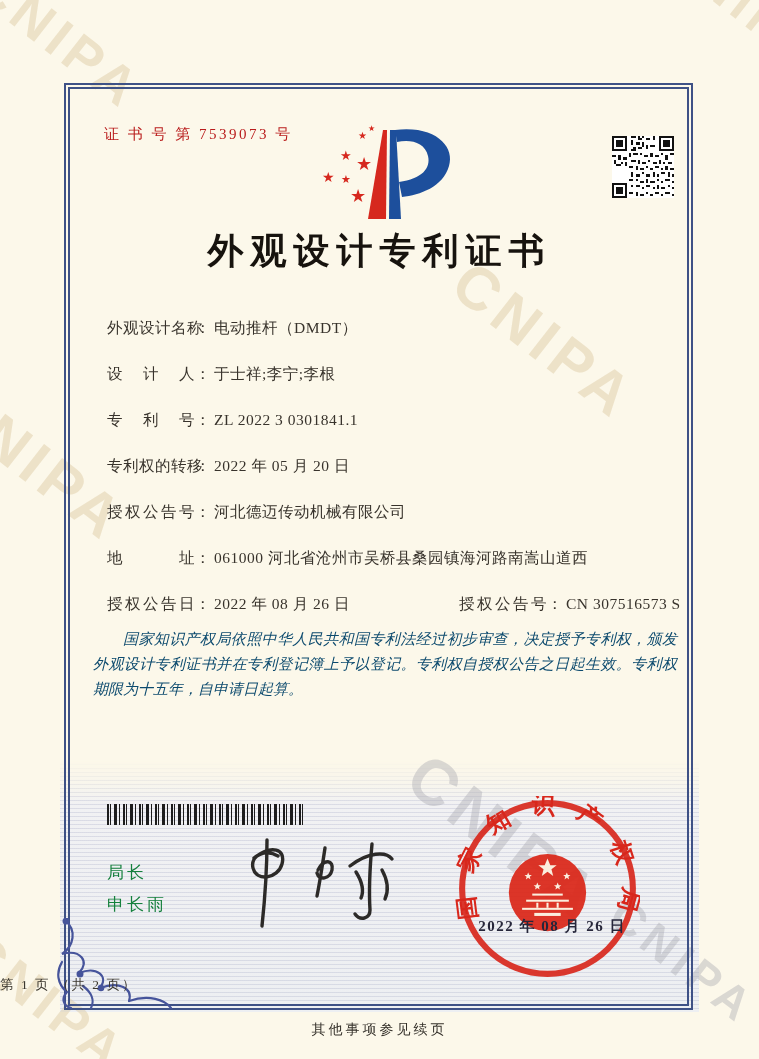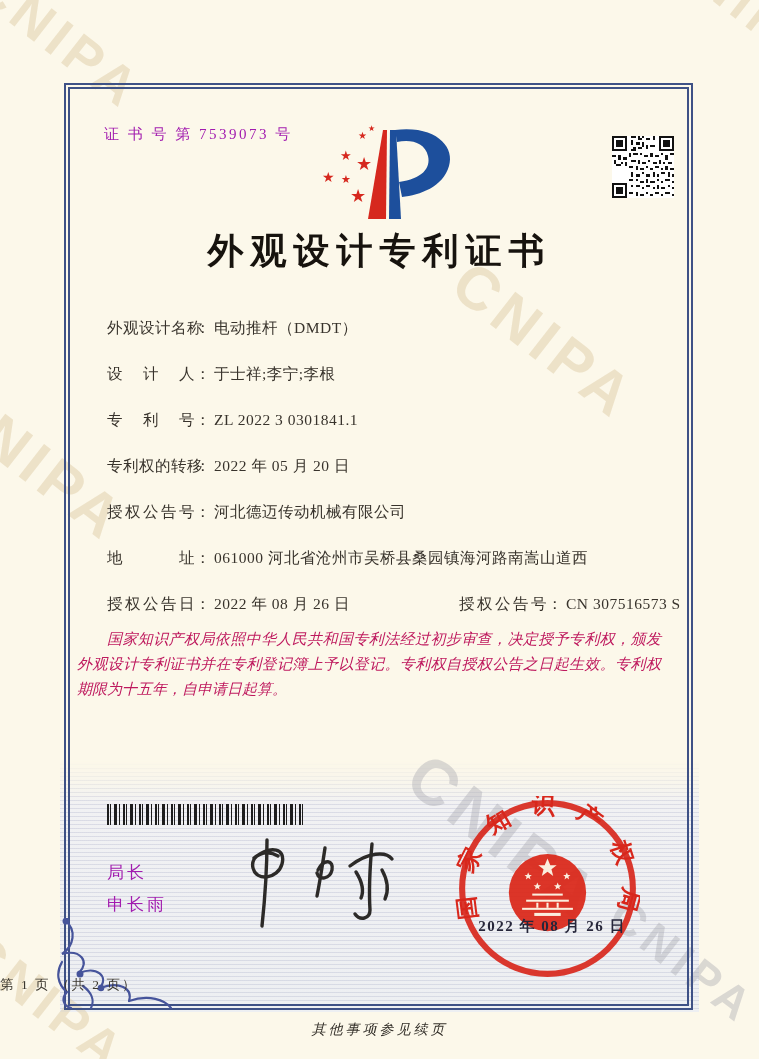--- a/index.html
+++ b/index.html
@@ -33,21 +33,21 @@
   .wm5 { left:392px; top:800px; font-size:64px; }
   .wm6 { left:-48px; top:972px; font-size:52px; }
   .wm7 { left:598px; top:934px; font-size:46px; }
   
   .frame {
     position:absolute; left:68px; top:87px; width:621px; height:919px;
     border:2px solid #3e5186; outline:2px solid #3e5186; outline-offset:2px;
   }
   .cert-no {
     position:absolute; left:104px; top:125px; font-size:15px;
-    letter-spacing:2.5px; color:#a21caf;
+    letter-spacing:2.5px; color:#b91c1c;
   }
   .qr { position:absolute; left:612px; top:136px; width:62px; height:62px; }
   
   .logo { position:absolute; left:298px; top:121px; width:170px; height:108px; }
   .logo .star { position:absolute; color:#d6281e; line-height:1; }
   .logo svg { position:absolute; left:0; top:0; }
   .ls1 { left:60px; top:10px; font-size:10px; }
   .ls2 { left:70px; top:4px;  font-size:8px;  }
   .ls3 { left:42px; top:28px; font-size:13px; }
   .ls4 { left:58px; top:34px; font-size:18px; }
@@ -60,53 +60,53 @@
   }
   
   .fields { position:absolute; left:107px; top:318px; width:560px; font-size:15.5px; color:#38332c; }
   .f-row { position:relative; height:46px; letter-spacing:0.5px; white-space:nowrap; }
   .f-label { display:inline-block; width:88px; text-align:justify; text-align-last:justify; }
   .f-colon { display:inline-block; }
   .f-value { display:inline-block; margin-left:3px; }
   .grant-no { position:absolute; left:352px; top:0; }
   
   .paras {
-    position:absolute; left:77px; top:627px; width:584px;
-    font-size:15px; line-height:25px; font-style:italic; color:#be185d;
+    position:absolute; left:93px; top:627px; width:584px;
+    font-size:15px; line-height:25px; font-style:italic; color:#0c4a6e;
     text-align:justify;
   }
   .paras p { text-indent:2em; margin:0; }
   .barcode {
     position:absolute; left:107px; top:804px; width:198px; height:21px;
     background:repeating-linear-gradient(90deg,
       #1d1d1d 0 2px, transparent 2px 3px,
       #1d1d1d 3px 4px, transparent 4px 7px,
       #1d1d1d 7px 10px, transparent 10px 12px,
       #1d1d1d 12px 13px, transparent 13px 16px);
   }
   .director-title, .director-name {
     position:absolute; left:107px;
     font-family:Liberation Sans, sans-serif;
-    font-size:17px; color:#a21caf; letter-spacing:3px;text-align:right;
+    font-size:17px; color:#15803d; letter-spacing:3px;text-align:right;
   }
   .director-title { top:861px; }
   .director-name  { top:893px; }
   .signature { position:absolute; left:210px; top:836px; }
   .seal { position:absolute; left:455px; top:796px; width:185px; height:185px; }
   .seal-date {
     position:absolute; left:452px; top:917px; width:200px; text-align:center;
     font-size:15px; font-weight:600; letter-spacing:1.5px; color:#26263a;
   }
   .page-number {
     position:absolute; left:0; width:100%; top:976px; text-align:left;
     font-size:13.5px; letter-spacing:2px; color:#3b372f;
   }
   .note {
     position:absolute; left:0; width:100%; top:1021px; text-align:center;
-    font-size:14px; font-style:italic; letter-spacing:3px; color:#34302a;
+    font-size:14px; letter-spacing:3px; color:#34302a;
   }
   .flourish { position:absolute; left:57px; top:918px; }
 </style>
 </head>
 <body>
 
 <div class="page">
 
   <div class="lower-zone"></div>
 

